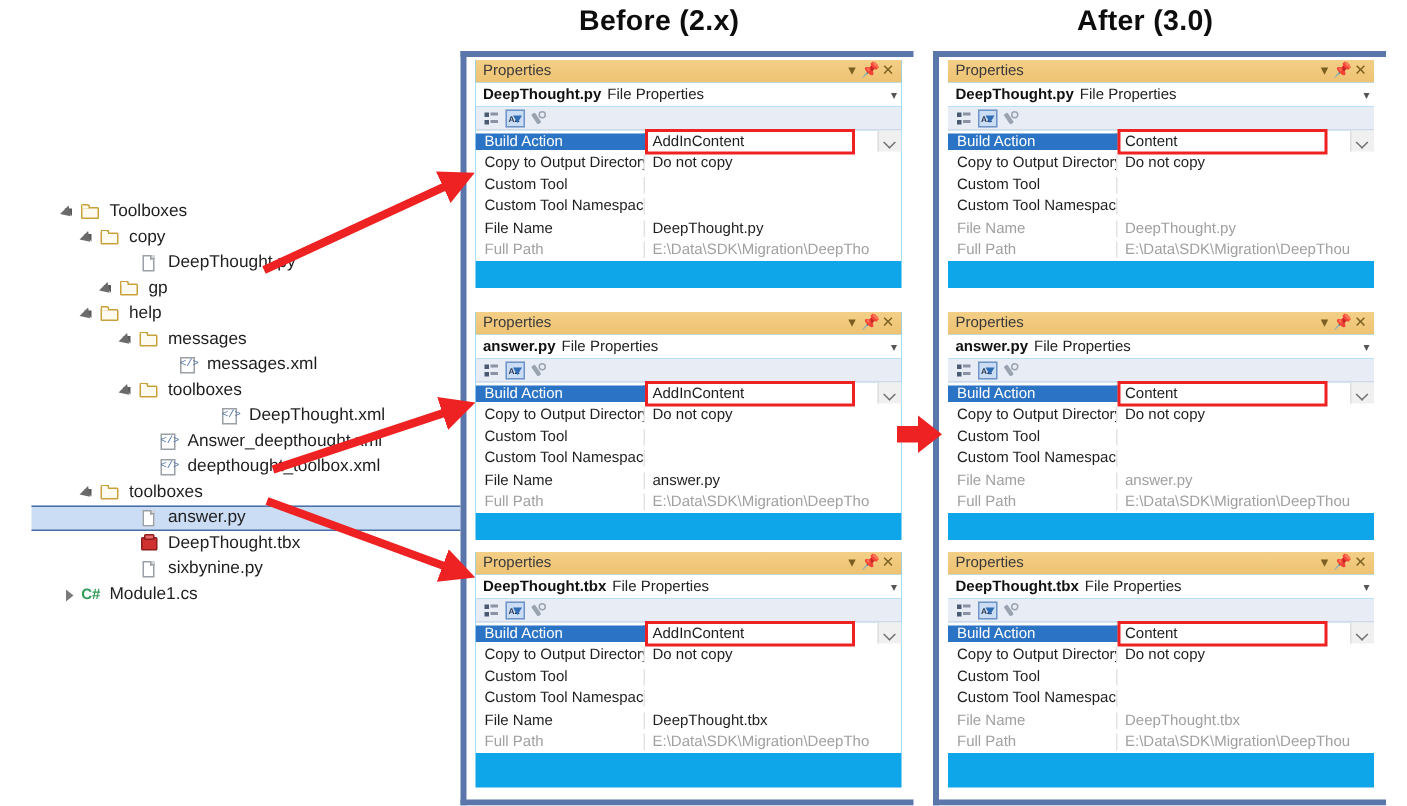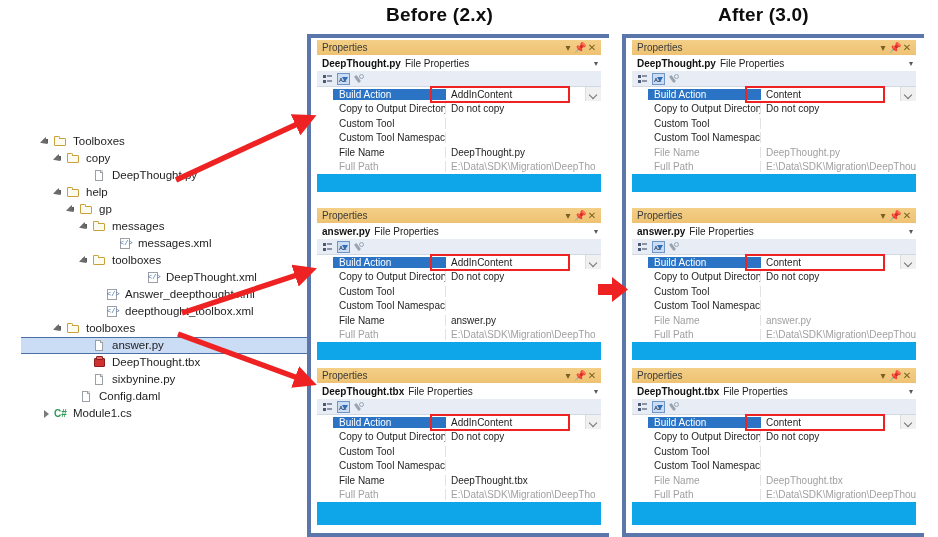--- a/index.html
+++ b/index.html
@@ -290,21 +290,20 @@
   .pp-grid{
     background:#ffffff;
     position:relative;
   }
   .pp-row{
     height:14.5px;
     display:flex;
     align-items:center;
     font-size:10px;
     position:relative;
-    margin-left:16px;
   }
   .pp-row .pname{
     width:113px;
     flex:0 0 113px;
     padding-left:6px;
     box-sizing:border-box;
     border-right:1px solid #e3e3e3;
     overflow:hidden;
     white-space:nowrap;
   }
@@ -364,30 +363,30 @@
     <div class="tree-row" style="padding-left: 34px;">
       <span class="expander open"></span>
       <span class="ico ico-folder"></span>
       <span class="tree-label">copy</span>
     </div>
     <div class="tree-row" style="padding-left: 60px;">
       <span class="expander "></span>
       <span class="ico ico-file"></span>
       <span class="tree-label">DeepThought.py</span>
     </div>
+    <div class="tree-row" style="padding-left: 47px;">
+      <span class="expander open"></span>
+      <span class="ico ico-folder"></span>
+      <span class="tree-label">gp</span>
+    </div>
     <div class="tree-row" style="padding-left: 34px;">
       <span class="expander open"></span>
       <span class="ico ico-folder"></span>
       <span class="tree-label">help</span>
     </div>
-    <div class="tree-row" style="padding-left: 47px;">
-      <span class="expander open"></span>
-      <span class="ico ico-folder"></span>
-      <span class="tree-label">gp</span>
-    </div>
     <div class="tree-row" style="padding-left: 60px;">
       <span class="expander open"></span>
       <span class="ico ico-folder"></span>
       <span class="tree-label">messages</span>
     </div>
     <div class="tree-row" style="padding-left: 86px;">
       <span class="expander "></span>
       <span class="ico ico-xml"></span>
       <span class="tree-label">messages.xml</span>
     </div>
@@ -423,25 +422,20 @@
     </div>
     <div class="tree-row" style="padding-left: 60px;">
       <span class="expander "></span>
       <span class="ico ico-tbx"></span>
       <span class="tree-label">DeepThought.tbx</span>
     </div>
     <div class="tree-row" style="padding-left: 60px;">
       <span class="expander "></span>
       <span class="ico ico-file"></span>
       <span class="tree-label">sixbynine.py</span>
-    </div>
-    <div class="tree-row" style="padding-left: 47px;">
-      <span class="expander "></span>
-      <span class="ico ico-file"></span>
-      <span class="tree-label">Config.daml</span>
     </div>
     <div class="tree-row" style="padding-left: 21px;">
       <span class="expander closed"></span>
       <span class="ico ico-cs">C#</span>
       <span class="tree-label">Module1.cs</span>
     </div>
   </div>
 
 <div class="frame" style="left:307px;top:34px;width:302px;height:503px;border-right:none;"></div>
 <div class="frame" style="left:622px;top:34px;width:302px;height:503px;border-right:none;"></div>

